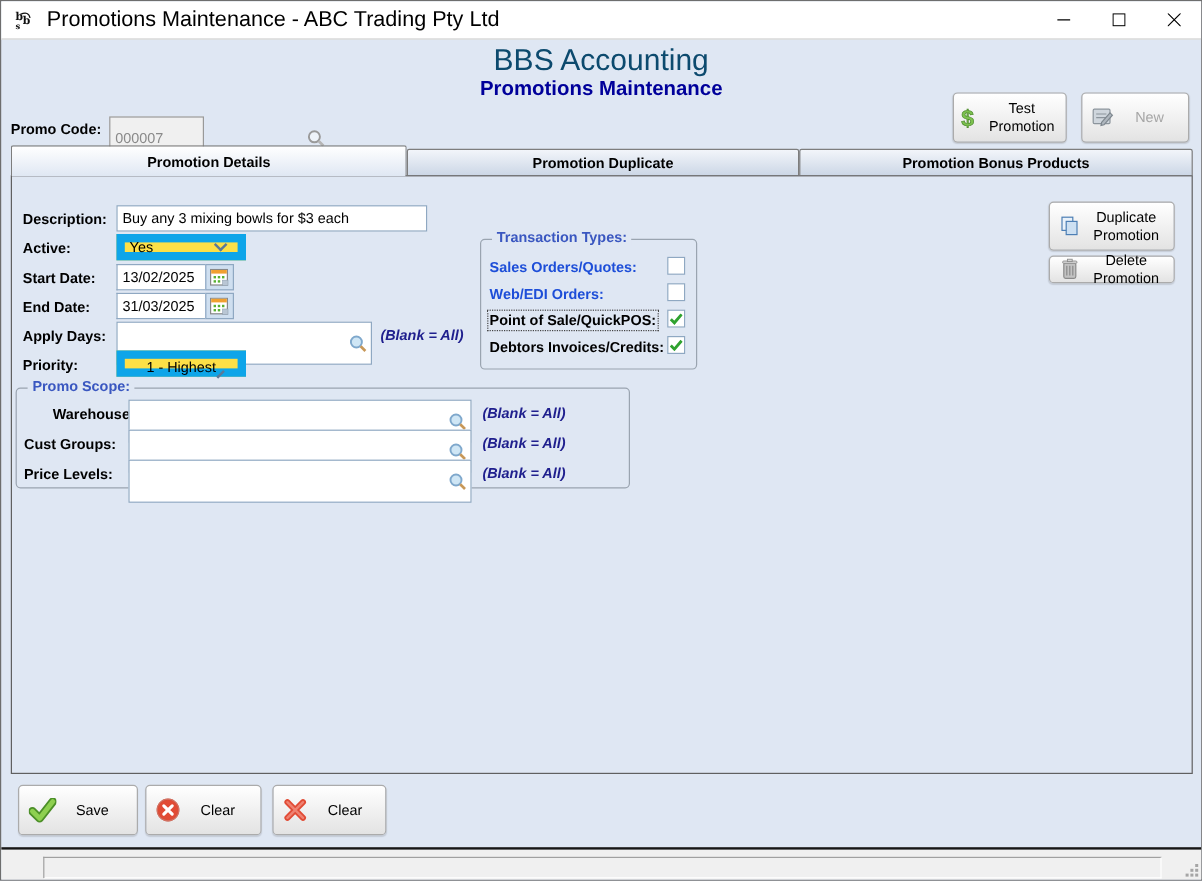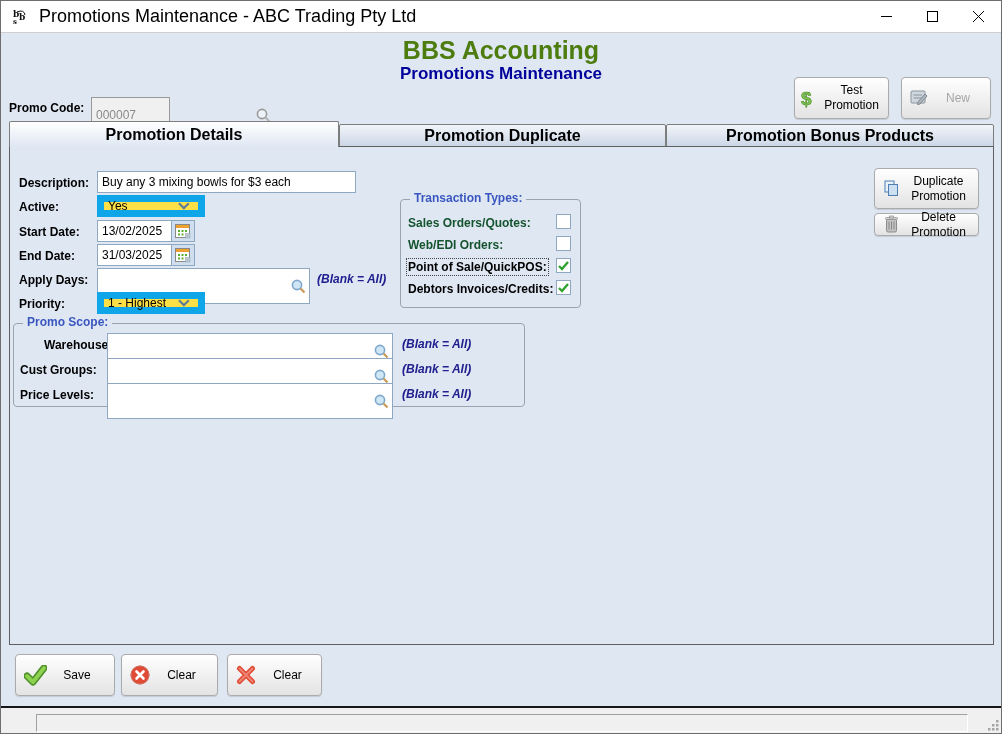--- a/index.html
+++ b/index.html
@@ -13,21 +13,21 @@
   .titlebar { position:absolute; top:0; left:0; width:100%; height:32px;
               background:#ffffff; border-bottom:1px solid #cfcfcf;
               display:flex; align-items:center; }
   .app-icon { margin:0 9px 0 11px; width:18px; height:18px; flex:0 0 auto; }
   .title-text { font-size:18px; color:#000; }
   .win-btns { margin-left:auto; display:flex; height:100%; }
   .win-btn { width:46px; height:100%; display:flex; align-items:center; justify-content:center; }
 
   
   .app-title { position:absolute; top:35px; left:0; width:100%; text-align:center;
-               font-size:25px; font-weight:bold; color:#4d7c0f; letter-spacing:0; }
+               font-size:25px; font-weight:normal; color:#0c4a6e; letter-spacing:0; }
   .screen-title { position:absolute; top:63px; left:0; width:100%; text-align:center;
                   font-size:17px; font-weight:bold; color:#00009a; }
 
   .lbl { position:absolute; font-size:12px; font-weight:bold; color:#000; white-space:nowrap; }
   .hint { position:absolute; font-size:12px; font-weight:bold; font-style:italic; color:#20208e; white-space:nowrap; }
 
   
   .field { position:absolute; background:#fff; border:1px solid #8fa8c2; height:22px;
            font-size:12px; color:#000; padding:0 4px; font-family:"Liberation Sans",sans-serif; }
   input.field { outline:none; }
@@ -58,35 +58,35 @@
          display:flex; align-items:center; font-size:12px; color:#000;
          box-shadow:0 1px 1px rgba(0,0,0,0.12); cursor:default; }
   .btn .ic { flex:0 0 auto; display:flex; align-items:center; justify-content:center; }
   .btn .cap { flex:1; text-align:center; line-height:1.25; }
   .btn.disabled .cap { color:#a6a6a6; }
 
   
   .tab { position:absolute; top:123px; height:23px; border:1px solid #7d7d7d;
          background:linear-gradient(#f2f5fa,#ccd7e6);
          display:flex; align-items:center; justify-content:center;
-         font-size:16px; font-weight:bold; border-radius:2px 2px 0 0; z-index:1; }
+         font-size:12px; font-weight:bold; border-radius:2px 2px 0 0; z-index:1; }
   .tab.active { top:120px; height:26px; background:linear-gradient(#ffffff,#dfe7f3);
                 border-bottom:none; z-index:3; }
 
   .panel { position:absolute; left:8px; top:145px; width:985px; height:499px;
            border:1px solid #606060; background:#dfe7f3; z-index:2; }
 
   
   .fieldset { position:absolute; border:1px solid #9aa4b0; border-radius:4px; }
   .fieldset .legend { position:absolute; top:-9px; left:9px; background:#dfe7f3;
                       padding:0 4px; font-size:12px; font-weight:bold; color:#3a57c0; }
 
   
   .cbrow-label { position:absolute; font-size:12px; font-weight:bold; white-space:nowrap; }
-  .cbrow-label.off { color:#14532d; }
+  .cbrow-label.off { color:#1d4ed8; }
   .cbrow-label.focused { outline:1px dotted #444; outline-offset:1px; }
   .cb { position:absolute; width:15px; height:15px; background:#fff;
         border:1px solid #8fa8c2; display:flex; align-items:center; justify-content:center; }
 
   
   .statusbar { position:absolute; left:0; top:705px; width:1002px; height:29px;
                background:#f0f0f0; border-top:2px solid #161616; }
   .status-panel { position:absolute; left:35px; top:6px; width:932px; height:18px;
                   background:#f0f0f0;
                   border:1px solid; border-color:#a0a0a0 #ffffff #ffffff #a0a0a0; }
@@ -223,21 +223,21 @@
       <span class="mag">
         <svg width="17" height="17" viewBox="0 0 17 17">
             <circle cx="7" cy="7" r="4.6" fill="#cfe6f5" stroke="#7fa8cc" stroke-width="1.6"></circle>
             <line x1="10.5" y1="10.5" x2="14.5" y2="14.5" stroke="#c89858" stroke-width="2.2"></line>
           </svg>
       </span>
     </div>
     <span class="hint" style="left:307px; top:125px;">(Blank = All)</span>
 
     <span class="lbl" style="left:9px; top:150px;">Priority:</span>
-    <div class="select" style="left:87px; top:145px; width:108px;">
+    <div class="select" style="left:87px; top:145px; width:108px;flex-direction:column;">
       <span>1 - Highest</span>
       <span class="chev"></span>
     </div>
 
     <div class="fieldset" style="left:390px; top:52px; width:181px; height:109px;">
       <span class="legend">Transaction Types:</span>
       <span class="cbrow-label off" style="left:7px; top:16px;">Sales Orders/Quotes:</span>
       <span class="cb" style="left:155px; top:14px;"></span>
       <span class="cbrow-label off" style="left:7px; top:38px;">Web/EDI Orders:</span>
       <span class="cb" style="left:155px; top:36px;"></span>

